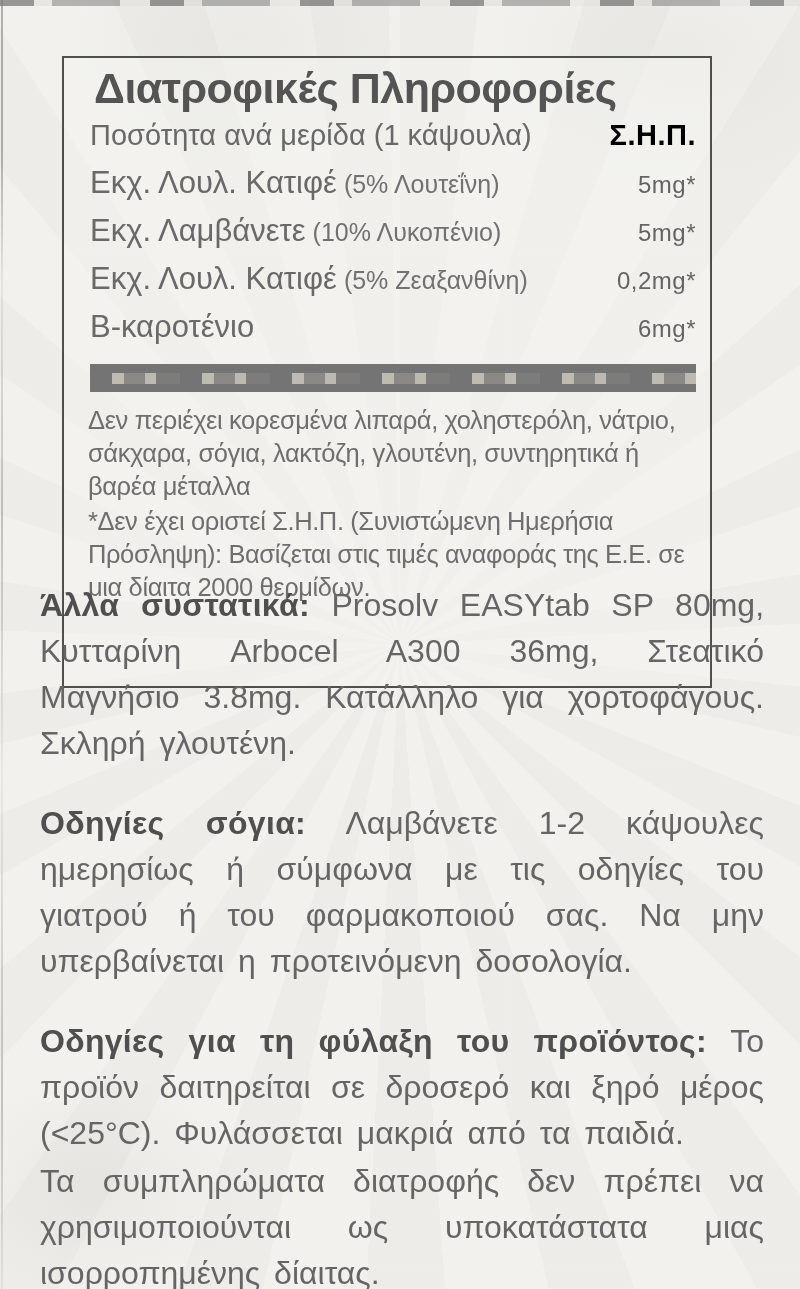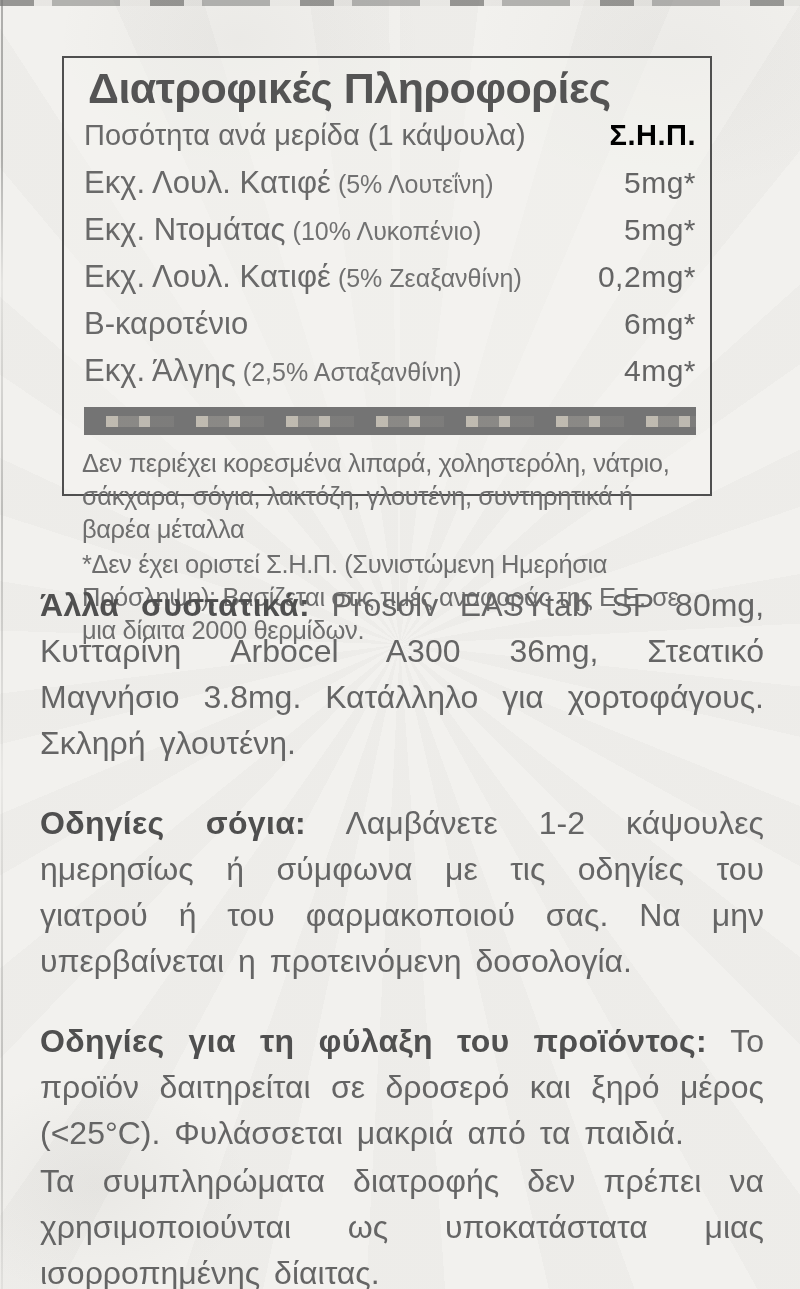--- a/index.html
+++ b/index.html
@@ -29,24 +29,24 @@
     opacity:.8;
   }
   .scan-edge-left{
     position:absolute;left:1px;top:0;bottom:0;width:2px;
     background:linear-gradient(180deg, rgba(120,120,118,.55) 0 12%, rgba(120,120,118,.1) 22%,
       rgba(130,130,128,.45) 40%, rgba(130,130,128,.08) 60%, rgba(120,120,118,.4) 85%, rgba(120,120,118,.1) 100%);
   }
 
   
   .nutri-box{
-    position:absolute;left:62px;top:56px;width:650px;height:440px;
+    position:absolute;left:62px;top:56px;width:650px;height:632px;
     border:2px solid #4f4f4f;
     box-sizing:border-box;
-    padding:4px 12px 0 18px;
+    padding:4px 12px 0 24px;
     background:rgba(244,243,240,.45);
   }
   .nutri-title{
     font-size:43px;font-weight:bold;color:#545454;
     letter-spacing:-.5px;
     margin:2px 0 6px 6px;
     white-space:nowrap;
   }
   .serving-row{
     display:flex;justify-content:space-between;align-items:baseline;
@@ -54,21 +54,21 @@
     margin:0 2px 8px 2px;
   }
   .serving-row .rdi{font-weight:bold;color:#000000;letter-spacing:.5px;}
   .nutrient-row{
     display:flex;justify-content:space-between;align-items:baseline;
     font-size:31px;color:#696969;
     margin:0 2px;
     line-height:46px;
   }
   .nutrient-row .detail{font-size:25px;margin-left:7px;color:#717171;}
-  .nutrient-row .val{font-size:30px;color:#646464;letter-spacing:.5px;}
+  .nutrient-row .val{font-size:24px;color:#646464;letter-spacing:.5px;}
   .sep-bar{
     height:28px;margin:12px 2px 12px 2px;
     background:
       repeating-linear-gradient(90deg,
         rgba(205,199,187,0) 0 22px, rgba(205,199,187,.85) 22px 34px,
         rgba(205,199,187,.25) 34px 55px, rgba(220,214,202,.7) 55px 66px,
         rgba(205,199,187,.1) 66px 90px) 0 50% / 100% 11px no-repeat,
       linear-gradient(180deg,#747474 0 100%);
   }
   .footnote{
@@ -104,34 +104,30 @@
   <div class="serving-row">
     <span>Ποσότητα ανά μερίδα (1 κάψουλα)</span>
     <span class="rdi">Σ.Η.Π.</span>
   </div>
 
   <div class="nutrient-row">
     <span><span>Εκχ. Λουλ. Κατιφέ</span><span class="detail">(5% Λουτεΐνη)</span></span>
     <span class="val">5mg*</span>
   </div>
   <div class="nutrient-row">
-    <span><span>Εκχ. Ντομάτας</span><span class="detail">(10% Λυκοπένιο)</span></span>
+    <span><span>Εκχ. Λαμβάνετε</span><span class="detail">(10% Λυκοπένιο)</span></span>
     <span class="val">5mg*</span>
   </div>
   <div class="nutrient-row">
     <span><span>Εκχ. Λουλ. Κατιφέ</span><span class="detail">(5% Ζεαξανθίνη)</span></span>
     <span class="val">0,2mg*</span>
   </div>
   <div class="nutrient-row">
     <span><span>Β-καροτένιο</span><span class="detail"></span></span>
     <span class="val">6mg*</span>
-  </div>
-  <div class="nutrient-row">
-    <span><span>Εκχ. Άλγης</span><span class="detail">(2,5% Ασταξανθίνη)</span></span>
-    <span class="val">4mg*</span>
   </div>
 
   <div class="sep-bar"></div>
 
   <p class="footnote">Δεν περιέχει κορεσμένα λιπαρά, χοληστερόλη, νάτριο, σάκχαρα, σόγια, λακτόζη, γλουτένη, συντηρητικά ή βαρέα μέταλλα</p>
   <p class="footnote">*Δεν έχει οριστεί Σ.Η.Π. (Συνιστώμενη Ημερήσια Πρόσληψη): Βασίζεται στις τιμές αναφοράς της Ε.Ε. σε μια δίαιτα 2000 θερμίδων.</p>
 </div>
 
 <div class="sections">
   <p class="section-p"><b>Άλλα συστατικά:</b> <span>Prosolv EASYtab SP 80mg, Κυτταρίνη Arbocel A300 36mg, Στεατικό Μαγνήσιο 3.8mg. Κατάλληλο για χορτοφάγους. Σκληρή γλουτένη.</span></p>

